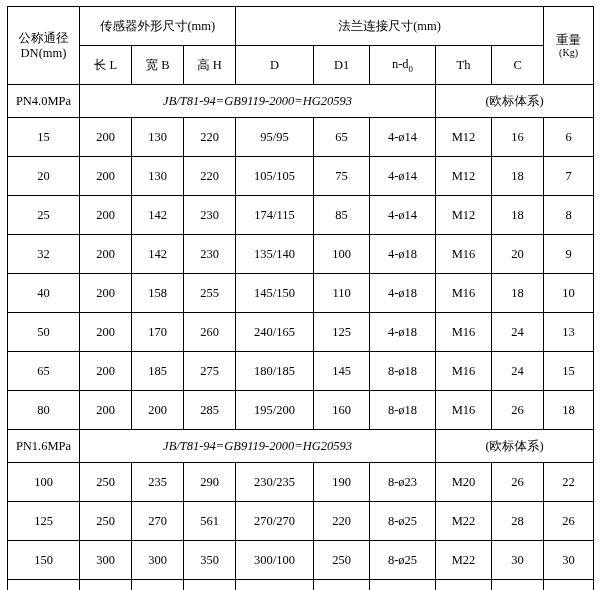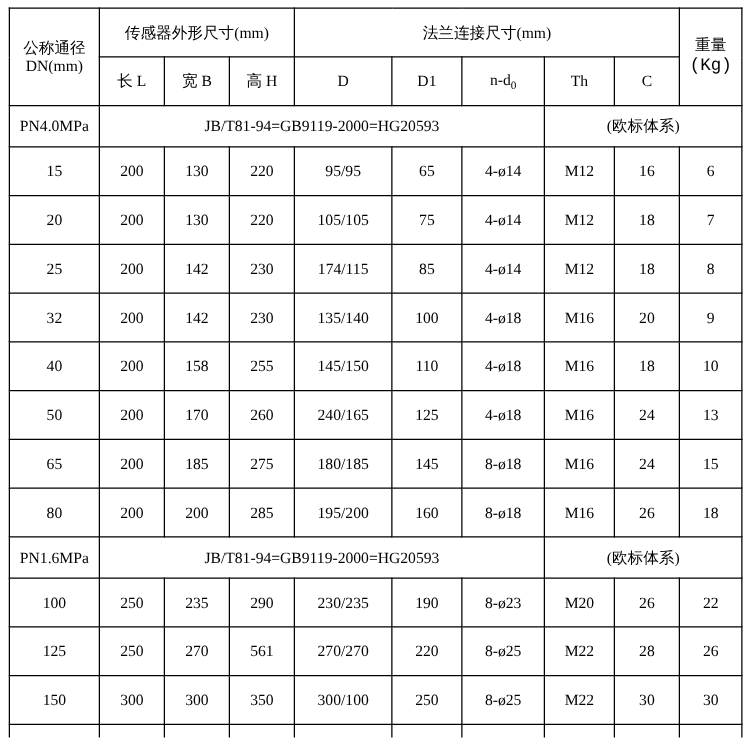--- a/index.html
+++ b/index.html
@@ -46,36 +46,36 @@
     font-size: 12.5px;
   }
   .dn-cell {
     line-height: 1.45;
     padding: 2px 0;
   }
   .dn-cell .l1 { display: block; font-size: 12.5px; }
   .dn-cell .l2 { display: block; font-size: 12.5px; }
   .weight-cell {
     line-height: 1.45;
-    font-family: Liberation Mono, monospace;
   }
   .weight-cell .l1 { display: block; font-size: 12.5px; }
-  .weight-cell .l2 { display: block; font-size: 14px; }
+  .weight-cell .l2 { display: block; font-size: 10px; }
   
   tr.section td {
     height: 32px;
     font-size: 12.5px;
   }
   td.sec-left {
     text-align: left;
     padding-left: 8px;
   }
   td.sec-mid {
     text-align: left;
     padding-left: 8px;
+    font-style: italic;
   }
   td.sec-right {
     text-align: right;
     padding-right: 8px;
   }
   .sub {
     font-size: 9px;
     vertical-align: sub;
   }
   .nowrap { white-space: nowrap; }

